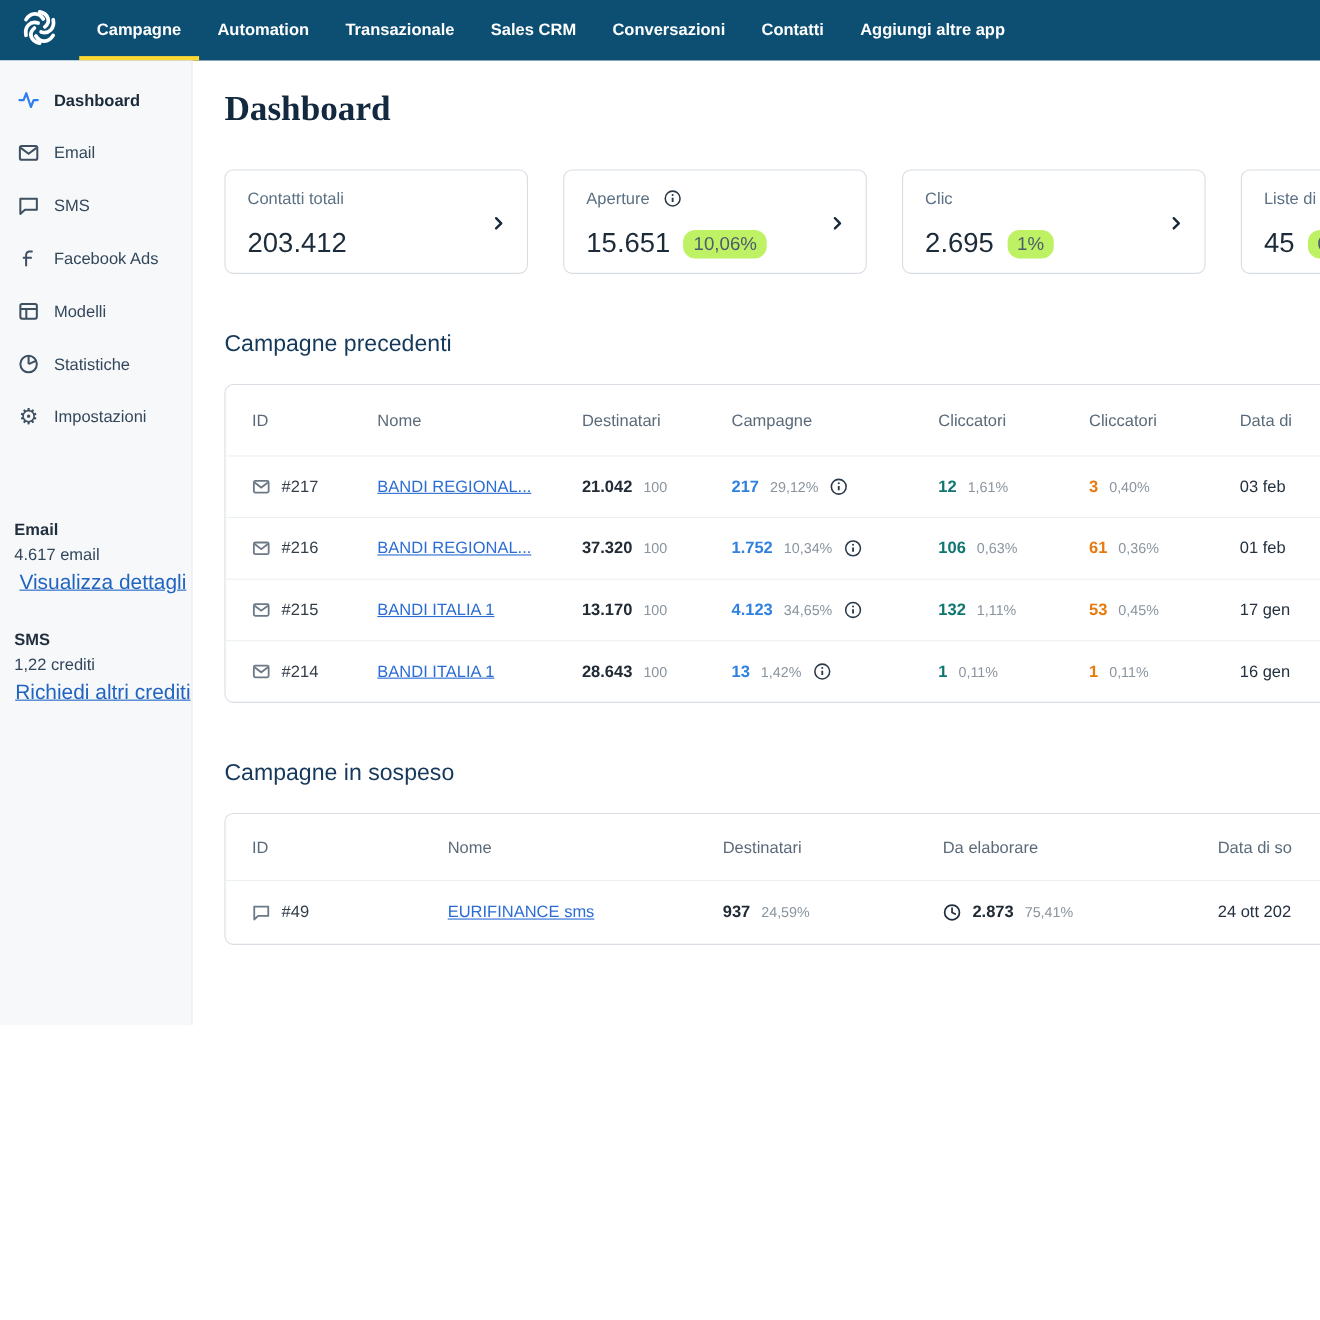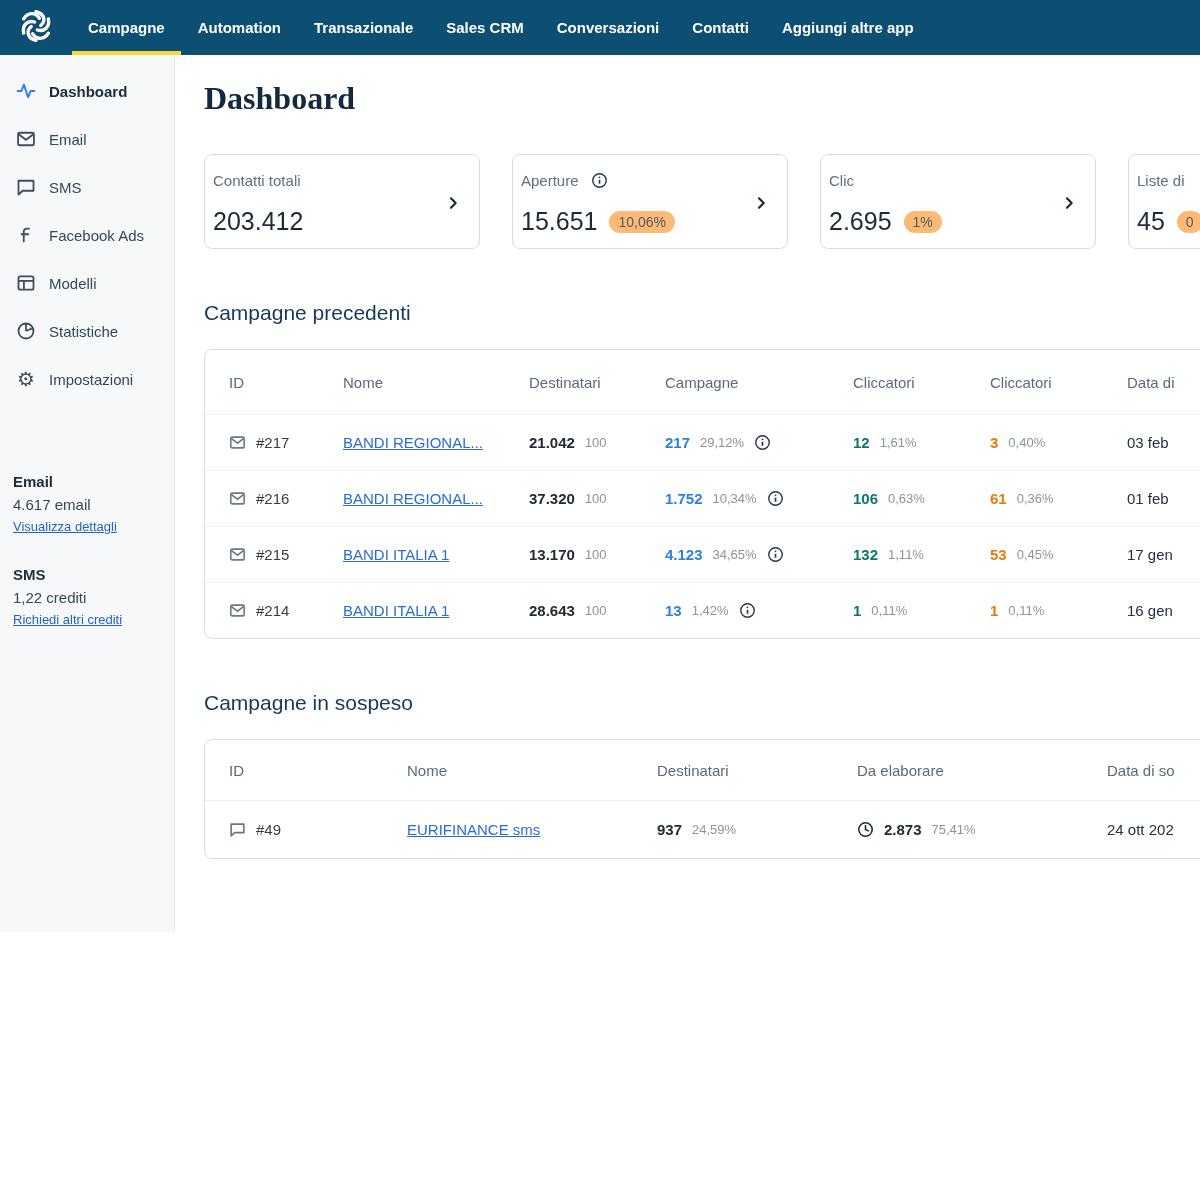--- a/index.html
+++ b/index.html
@@ -24,35 +24,35 @@
   .side-item .sicon { width:22px; height:22px; margin-right:12px; display:flex;
     align-items:center; justify-content:center; color:#3d4f60; }
   .side-item .slabel { font-size:15px; color:#33475b; }
   .side-item.active .sicon { color:#2d7ff0; }
   .side-item.active .slabel { color:#1b2b3a; font-weight:700; }
   .side-summary { margin:0 0 0 13px; }
   .side-summary.first { margin-top:70px; }
   .side-summary.second { margin-top:32px; }
   .ss-title { font-size:15px; font-weight:700; color:#1f2d3d; margin-bottom:6px; }
   .ss-detail { font-size:15px; color:#33475b; margin-bottom:6px; }
-  .ss-link { font-size:13px; color:#2265c0; text-decoration:underline; cursor:pointer; }
+  .ss-link { font-size:19px; color:#2265c0; text-decoration:underline; cursor:pointer;text-align:center; }
 
   
   .main { position:absolute; left:175px; top:55px; width:1229px; }
   .page-title { margin:25px 0 0 29px; font-family:"Liberation Serif","DejaVu Serif",serif;
     font-size:32px; font-weight:700; color:#12293f; }
 
   .cards { display:flex; gap:32px; margin:37px 0 0 29px; }
   .card { position:relative; width:276px; height:95px; border:1px solid #d8dde3;
-    border-radius:8px; padding:17px 8px; background:#fff; cursor:pointer; }
+    border-radius:8px; padding:17px 20px; background:#fff; cursor:pointer; }
   .card-label-row { display:flex; align-items:center; gap:12px; }
   .card-label { font-size:15px; color:#5b7083; }
   .card-value-row { display:flex; align-items:center; gap:12px; margin-top:18px; }
   .card-value { font-size:25px; color:#1c2b39; }
-  .badge { background:#fdba74; border-radius:11px; padding:3px 9px; font-size:14px;
+  .badge { background:#bef264; border-radius:11px; padding:3px 9px; font-size:17px;
     color:#4d5d6c; }
   .badge:empty { display:none; }
   .card-chevron { position:absolute; right:18px; top:40px; color:#16283a; }
   .info-icon { display:inline-flex; color:#2b3a49; }
 
   .section-heading { margin:52px 0 0 29px; font-size:21px; color:#15395b; font-weight:400; }
 
   .table { margin:24px 0 0 29px; width:1150px; border:1px solid #d9dee4;
     border-radius:8px; background:#fff; overflow:hidden; }
   .trow { display:flex; align-items:center; }

